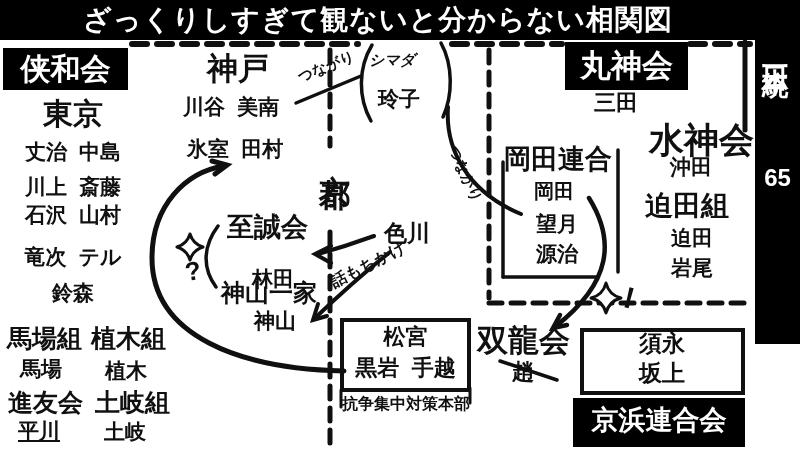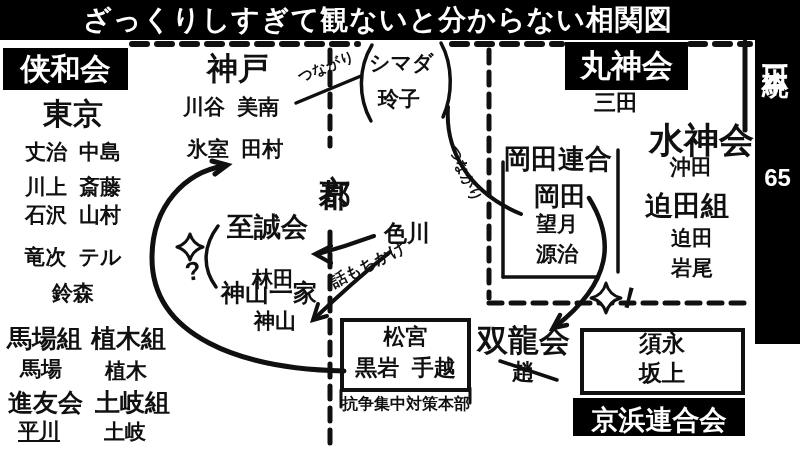--- a/index.html
+++ b/index.html
@@ -45,55 +45,55 @@
 <div class="t sans" style="left:105px;top:360px;font-size:21px;">植木</div>
 <div class="t serif" style="left:8px;top:390px;font-size:25px;">進友会</div>
 <div class="t serif" style="left:95px;top:390px;font-size:25px;">土岐組</div>
 <div class="t sans" style="left:18px;top:420px;font-size:21px;text-decoration:underline;">平川</div>
 <div class="t sans" style="left:104px;top:421px;font-size:21px;">土岐</div>
 
 <div class="t serif" style="left:207px;top:53px;font-size:31px;">神戸</div>
 <div class="t sans pair" style="left:183px;top:96px;font-size:21px;">川谷 美南</div>
 <div class="t sans pair" style="left:187px;top:138px;font-size:21px;">氷室 田村</div>
 
-<div class="t sans" style="left:369px;top:52px;font-size:21px;">シマダ</div>
+<div class="t sans" style="left:369px;top:52px;font-size:15px;font-style:italic;">シマダ</div>
 <div class="t sans" style="left:378px;top:88px;font-size:21px;">玲子</div>
 
 <div class="t serif" style="left:319px;top:150px;writing-mode:vertical-rl;font-size:31px;letter-spacing:4px;">京都</div>
 <div class="t serif" style="left:227px;top:214px;font-size:27px;">至誠会</div>
 <div class="t sans" style="left:252px;top:240px;font-size:21px;margin-top:28px;">林田</div>
 <div class="t serif" style="left:221px;top:281px;font-size:24px;">神山一家</div>
 <div class="t sans" style="left:254px;top:310px;font-size:21px;">神山</div>
 <div class="t sans" style="left:384px;top:222px;font-size:23px;">色川</div>
 
 <div class="blackbox serif" style="left:565px;top:42px;width:123px;height:48px;line-height:48px;font-size:31px;">丸神会</div>
 <div class="t sans" style="left:594px;top:92px;font-size:22px;">三田</div>
 <div class="t serif" style="left:649px;top:123px;font-size:35px;">水神会</div>
 <div class="t sans" style="left:670px;top:156px;font-size:21px;text-align:center;">沖田</div>
 <div class="t serif" style="left:645px;top:192px;font-size:28px;">迫田組</div>
 <div class="t sans" style="left:671px;top:227px;font-size:21px;">迫田</div>
 <div class="t sans" style="left:671px;top:257px;font-size:21px;">岩尾</div>
 
 <div class="t serif" style="left:504px;top:146px;font-size:27px;">岡田連合</div>
-<div class="t sans" style="left:534px;top:183px;font-size:26px;">岡田</div>
+<div class="t sans" style="left:534px;top:183px;font-size:20px;font-family:Liberation Mono, monospace;">岡田</div>
 <div class="t sans" style="left:536px;top:213px;font-size:21px;text-align:right;">望月</div>
 <div class="t sans" style="left:536px;top:243px;font-size:21px;">源治</div>
 
 <div class="whitebox" style="left:340px;top:318px;width:123px;height:66px;"></div>
 <div class="t sans ctr" style="left:340px;top:326px;width:131px;font-size:22px;">松宮</div>
 <div class="t sans ctr pair" style="left:340px;top:357px;width:131px;font-size:22px;">黒岩 手越</div>
 <div class="t serif ctr" style="left:338px;top:396px;width:136px;font-size:16px;">抗争集中対策本部</div>
 
 <div class="t serif" style="left:477px;top:325px;font-size:31px;">双龍会</div>
 <div class="t sans" style="left:512px;top:361px;font-size:22px;">趙</div>
 
 <div class="whitebox" style="left:580px;top:328px;width:157px;height:59px;"></div>
 <div class="t sans ctr" style="left:580px;top:334px;width:164px;font-size:23px;font-family:Liberation Mono, monospace;">須永</div>
 <div class="t sans ctr" style="left:580px;top:362px;width:164px;font-size:23px;">坂上</div>
-<div class="blackbox serif" style="left:573px;top:398px;width:172px;height:38px;line-height:45px;font-size:27px;">京浜連合会</div>
+<div class="blackbox serif" style="left:573px;top:398px;width:172px;height:49px;line-height:45px;font-size:27px;">京浜連合会</div>
 
 <div class="t sans anno" style="left:296px;top:71px;font-size:14.5px;transform:rotate(-22deg);transform-origin:left top;">つながり</div>
 <div class="t sans anno" style="left:460px;top:144px;font-size:14.5px;transform:rotate(66deg);transform-origin:left top;">つながり</div>
 <div class="t sans anno" style="left:328px;top:276px;font-size:16px;transform:rotate(-27deg);transform-origin:left top;">話もちかけ</div>
 <div class="t sans anno" style="left:185px;top:258px;font-size:26px;font-weight:900;transform:rotate(-8deg);">?</div>
 <div class="t sans anno" style="left:624px;top:283px;font-size:30px;font-weight:900;transform:rotate(14deg);">!</div>
 
 <svg id="strokes" width="800" height="450" viewBox="0 0 800 450">
   <g fill="none" stroke="#101010" stroke-linecap="round">
 

